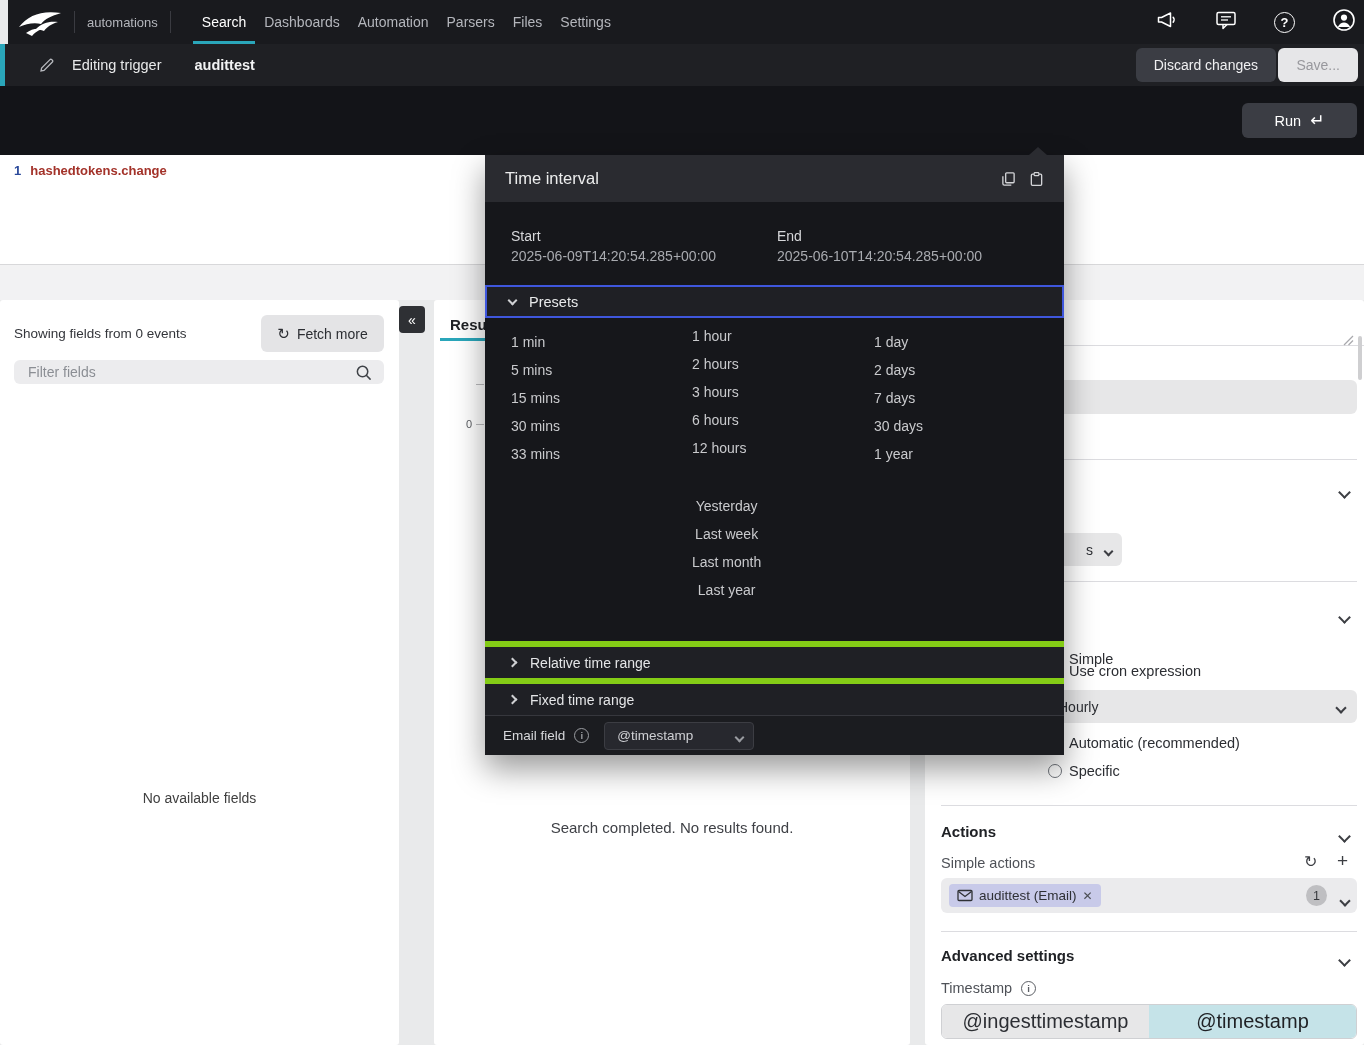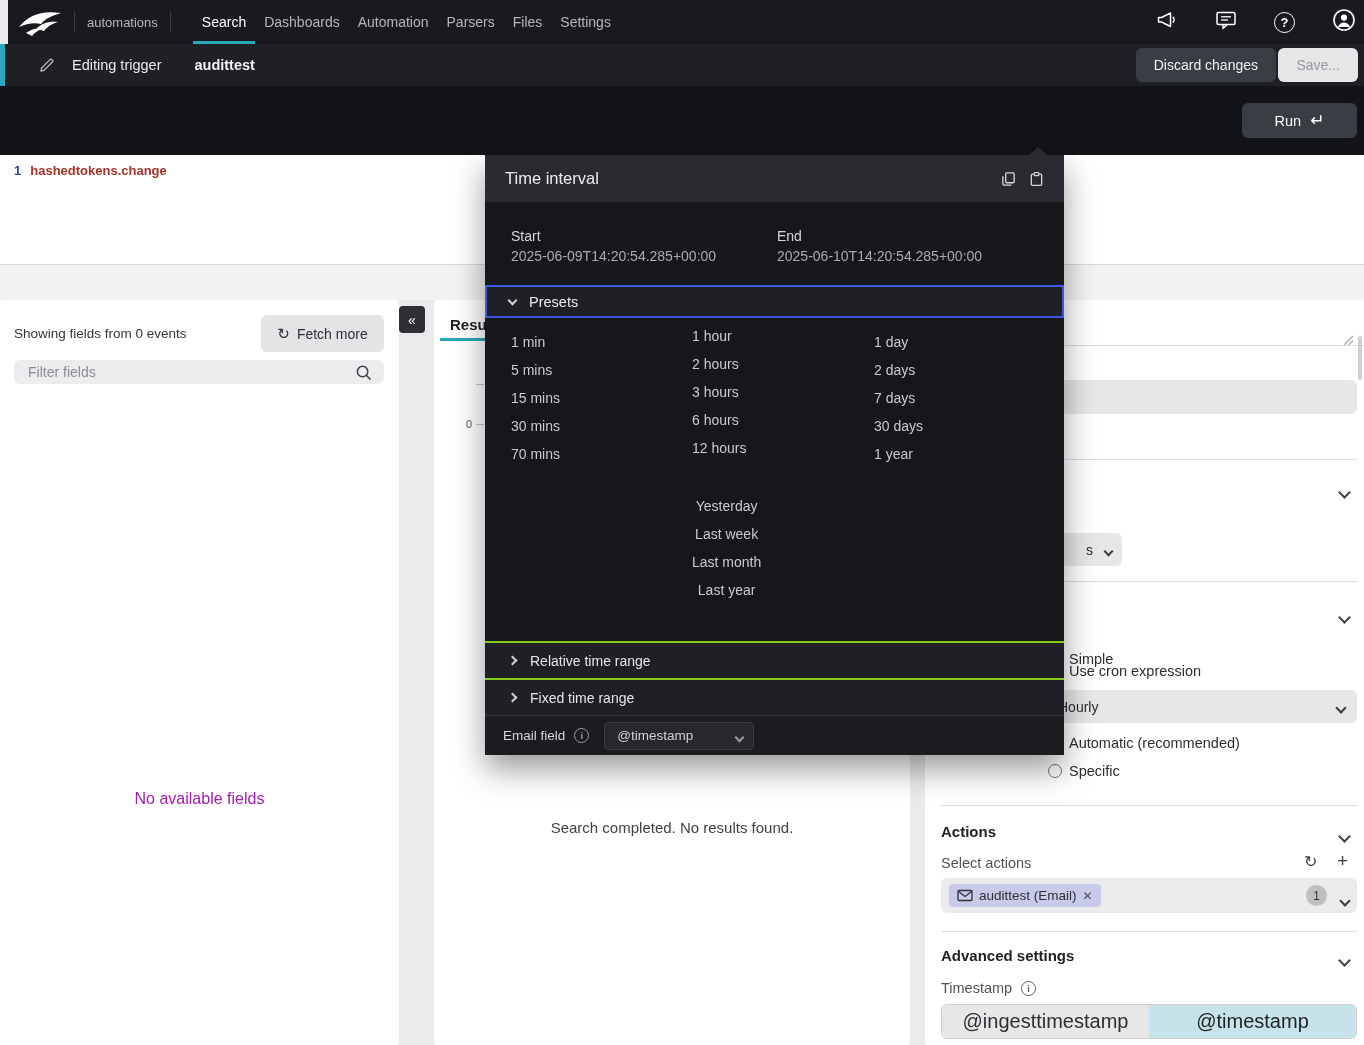--- a/index.html
+++ b/index.html
@@ -45,21 +45,21 @@
   .card{position:absolute;background:#fff;border-radius:3px;}
   .card-left{left:0;top:300px;width:399px;height:745px;}
   .card-mid{left:434px;top:300px;width:476px;height:745px;}
   .card-right{left:925px;top:300px;width:439px;height:745px;}
   .collapsebtn{position:absolute;left:399px;top:306px;width:26px;height:27px;background:#2e3034;color:#fff;border-radius:4px;font-size:14px;display:flex;align-items:center;justify-content:center;z-index:5;cursor:pointer;}
   .fieldsummary{position:absolute;left:14px;top:326px;font-size:13.5px;color:#33353a;}
   .btn-fetch{position:absolute;left:261px;top:315px;width:123px;height:37px;background:#e4e4e6;color:#2c2e33;gap:7px;font-size:14px;}
   .filterwrap{position:absolute;left:14px;top:360px;width:370px;height:24px;background:#ececee;border-radius:6px;display:flex;align-items:center;padding:0 12px;}
   .filterwrap input{flex:1;border:none;outline:none;background:transparent;font-size:14px;color:#33353a;}
   .filterwrap input::placeholder{color:#8b8e94;}
-  .emptyfields{position:absolute;left:0;top:790px;width:399px;text-align:center;font-size:16px;color:#a21caf;}
+  .emptyfields{position:absolute;left:0;top:790px;width:399px;text-align:center;font-size:14px;color:#404040;}
   .restab{position:absolute;left:450px;top:316px;font-size:15px;font-weight:700;color:#202226;}
   .restab-underline{position:absolute;left:440px;top:338px;width:78px;height:3px;background:#2aa6ba;}
   .tick{position:absolute;height:1px;width:8px;background:#bcbcbe;}
   .axiszero{position:absolute;left:458px;top:418px;width:14px;text-align:right;font-size:11px;color:#5a5d62;}
   .status{position:absolute;left:434px;top:819px;width:476px;text-align:center;font-size:15px;color:#3f4146;}
   
   .hline{position:absolute;height:1px;background:#dcdce0;}
   .grip line{stroke:#a9a9ad;stroke-width:1.2;}
   .grayrect{position:absolute;background:#e7e7e8;border-radius:6px;}
   .cfglabel{position:absolute;font-size:14.5px;color:#4f5258;}
@@ -80,21 +80,21 @@
   
   .dialog{position:absolute;left:485px;top:155px;width:579px;height:600px;background:#16171b;z-index:40;box-shadow:0 14px 30px rgba(0,0,0,.4);}
   .dlg-caret{position:absolute;left:544px;top:-8px;width:0;height:0;border-left:9px solid transparent;border-right:9px solid transparent;border-bottom:8px solid #2a2b30;}
   .dlg-head{position:absolute;left:0;top:0;width:579px;height:47px;background:#2a2b30;display:flex;align-items:center;padding:0 20px;}
   .dlg-title{color:#eceded;font-size:16.5px;font-weight:500;}
   .dlg-headicons{margin-left:auto;display:flex;gap:13px;align-items:center;}
   .dlg-sub{position:absolute;font-size:14px;}
   .pcol{position:absolute;display:flex;flex-direction:column;}
   .pitem{height:28px;line-height:28px;font-size:14px;color:#c9cacd;cursor:pointer;}
   .presetrow{position:absolute;left:0;top:130px;width:579px;height:33px;background:#1f2025;border:2px solid #3f57dd;display:flex;align-items:center;gap:13px;padding-left:22px;color:#e8e9ea;}
-  .accrow{position:absolute;left:0;width:579px;height:37px;background:#1f2025;border-top:2px solid #84cc16;display:flex;align-items:center;gap:14px;padding-left:24px;color:#e4e5e7;font-size:14px;cursor:pointer;}
+  .accrow{position:absolute;left:0;width:579px;height:37px;background:#1f2025;border-top:6px solid #84cc16;display:flex;align-items:center;gap:14px;padding-left:24px;color:#e4e5e7;font-size:14px;cursor:pointer;}
   .dlg-foot{position:absolute;left:0;top:560px;width:579px;height:40px;background:#1b1c20;border-top:1px solid #36373d;display:flex;align-items:center;gap:9px;padding-left:18px;}
   .tf-dd{width:150px;height:28px;background:#27282e;border:1px solid #3c3d43;border-radius:4px;display:flex;align-items:center;padding:0 10px 0 12px;margin-left:6px;cursor:pointer;}
 </style>
 </head>
 <body>
 
 <div class="app">
 
   <header class="topnav">
     <span style="display:flex;align-items:center;">
@@ -254,21 +254,21 @@
   </span>
 
   <span class="radio" style="left:1048px;top:736px;"></span>
   <span class="cfgopt" style="left:1069px;top:735px;">Automatic (recommended)</span>
   <span class="radio" style="left:1048px;top:764px;"></span>
   <span class="cfgopt" style="left:1069px;top:763px;">Specific</span>
 
   <span class="hline" style="left:941px;top:805px;width:416px;"></span>
   <span class="cfgtitle" style="left:941px;top:823px;">Actions</span>
   <span class="abs" style="left:1340px;top:827px;color:#3c3e43;"><span class="chv down" style="width:9px;height:9px;"></span></span>
-  <span class="cfglabel" style="left:941px;top:855px;">Select actions</span>
+  <span class="cfglabel" style="left:941px;top:855px;">Simple actions</span>
   <span class="abs" style="left:1304px;top:852px;color:#3c3e43;font-size:16px;">↻</span>
   <span class="abs" style="left:1337px;top:850px;color:#3c3e43;font-size:19px;">+</span>
 
   <div class="actionbox">
     <span class="tag">
       <span style="display:flex;">
         <svg width="16" height="13" viewBox="0 0 16 13">
             <rect x="1" y="1.5" width="14" height="10" rx="1" fill="none" stroke="#2e3035" stroke-width="1.3"></rect>
             <path d="M1.5 2.5 L8 7.5 L14.5 2.5" fill="none" stroke="#2e3035" stroke-width="1.3"></path>
           </svg>
@@ -318,21 +318,21 @@
     <div class="presetrow">
       <span class="chv down" style="width:7px;height:7px;color:#cfd0d3;margin-top:-3px;"></span>
       <span style="font-size:14.5px;">Presets</span>
     </div>
 
     <div class="pcol" style="left:26px;top:173px;">
       <span class="pitem">1 min</span>
       <span class="pitem">5 mins</span>
       <span class="pitem">15 mins</span>
       <span class="pitem">30 mins</span>
-      <span class="pitem">70 mins</span>
+      <span class="pitem">33 mins</span>
     </div>
     <div class="pcol" style="left:207px;top:167px;">
       <span class="pitem">1 hour</span>
       <span class="pitem">2 hours</span>
       <span class="pitem">3 hours</span>
       <span class="pitem">6 hours</span>
       <span class="pitem">12 hours</span>
     </div>
     <div class="pcol" style="left:389px;top:173px;">
       <span class="pitem">1 day</span>

